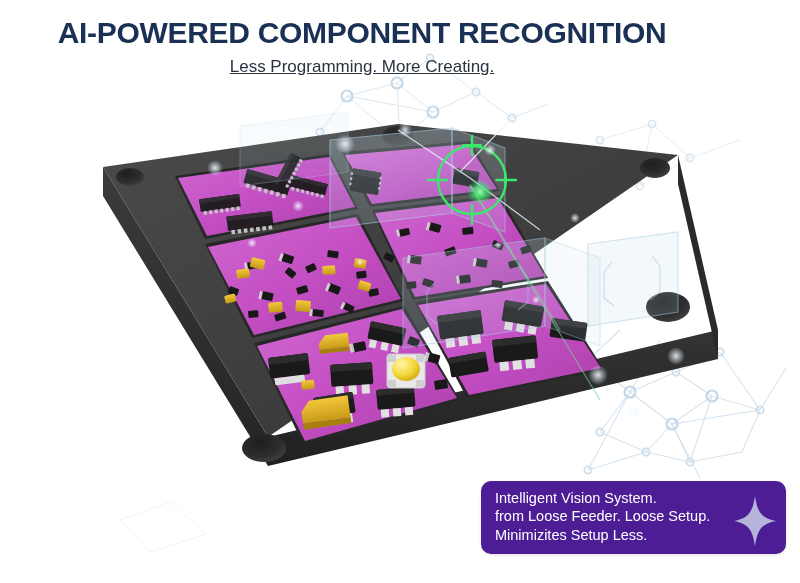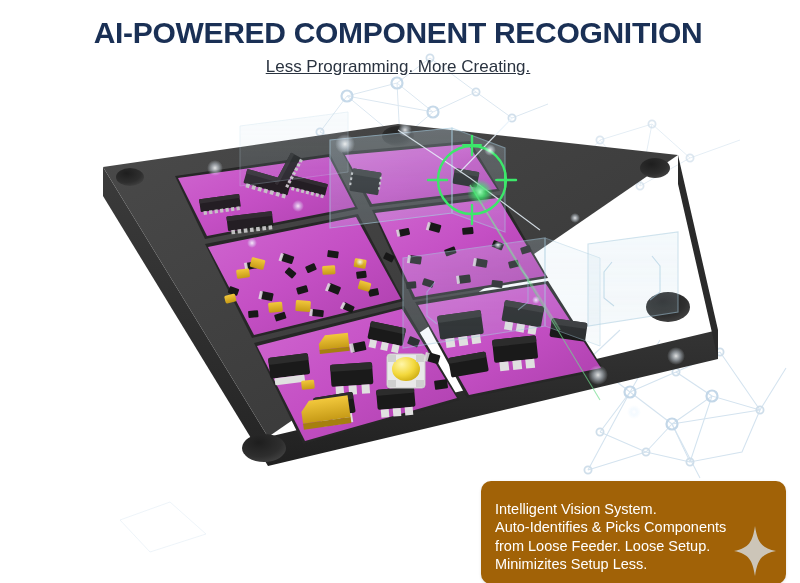--- a/index.html
+++ b/index.html
@@ -24,21 +24,20 @@
     pointer-events: none;
   }
 
   
   #header {
     position: absolute;
     left: 0; top: 16px;
     width: 724px;
     text-align: center;
     z-index: 6;
-    margin-left: 36px;
   }
   #title {
     font-size: 30px;
     font-weight: bold;
     letter-spacing: -0.3px;
     color: #1a3055;
     line-height: 1.1;
     margin: 0;
   }
   #subtitle {
@@ -59,22 +58,22 @@
     pointer-events: none;
   }
 
   
   #caption-card {
     position: absolute;
     left: 481px;
     top: 481px;
     width: 305px;
     box-sizing: border-box;
-    padding: 19px 14px 10px 14px;
-    background: #a16207;
+    padding: 8px 14px 10px 14px;
+    background: #4c1d95;
     border-radius: 10px;
     z-index: 8;
     box-shadow: 0 1px 3px rgba(0,0,0,0.12);
   }
   #caption-lines {
     position: relative;
     z-index: 2;
   }
   .caption-line {
     color: #ffffff;
@@ -575,19 +574,18 @@
       <circle cx="536" cy="300" r="4" fill="url(#glowWhite)"></circle>
     </g>
   </svg>
 
   <div id="caption-card">
     <svg id="sparkle-icon" viewBox="0 0 46 54" xmlns="http://www.w3.org/2000/svg">
       <path d="M23 2 C25.5 18 29 24 44 27 C29 30 25.5 36 23 52 C20.5 36 17 30 2 27 C17 24 20.5 18 23 2 Z" fill="#dbe7f3"></path>
     </svg>
     <div id="caption-lines">
       <div class="caption-line">Intelligent Vision System.</div>
-      <div class="caption-line">Auto-Identifies &amp; Picks Components</div>
       <div class="caption-line">from Loose Feeder. Loose Setup.</div>
       <div class="caption-line">Minimizites Setup Less.</div>
     </div>
   </div>
 
 </div>
 
 </body></html>

